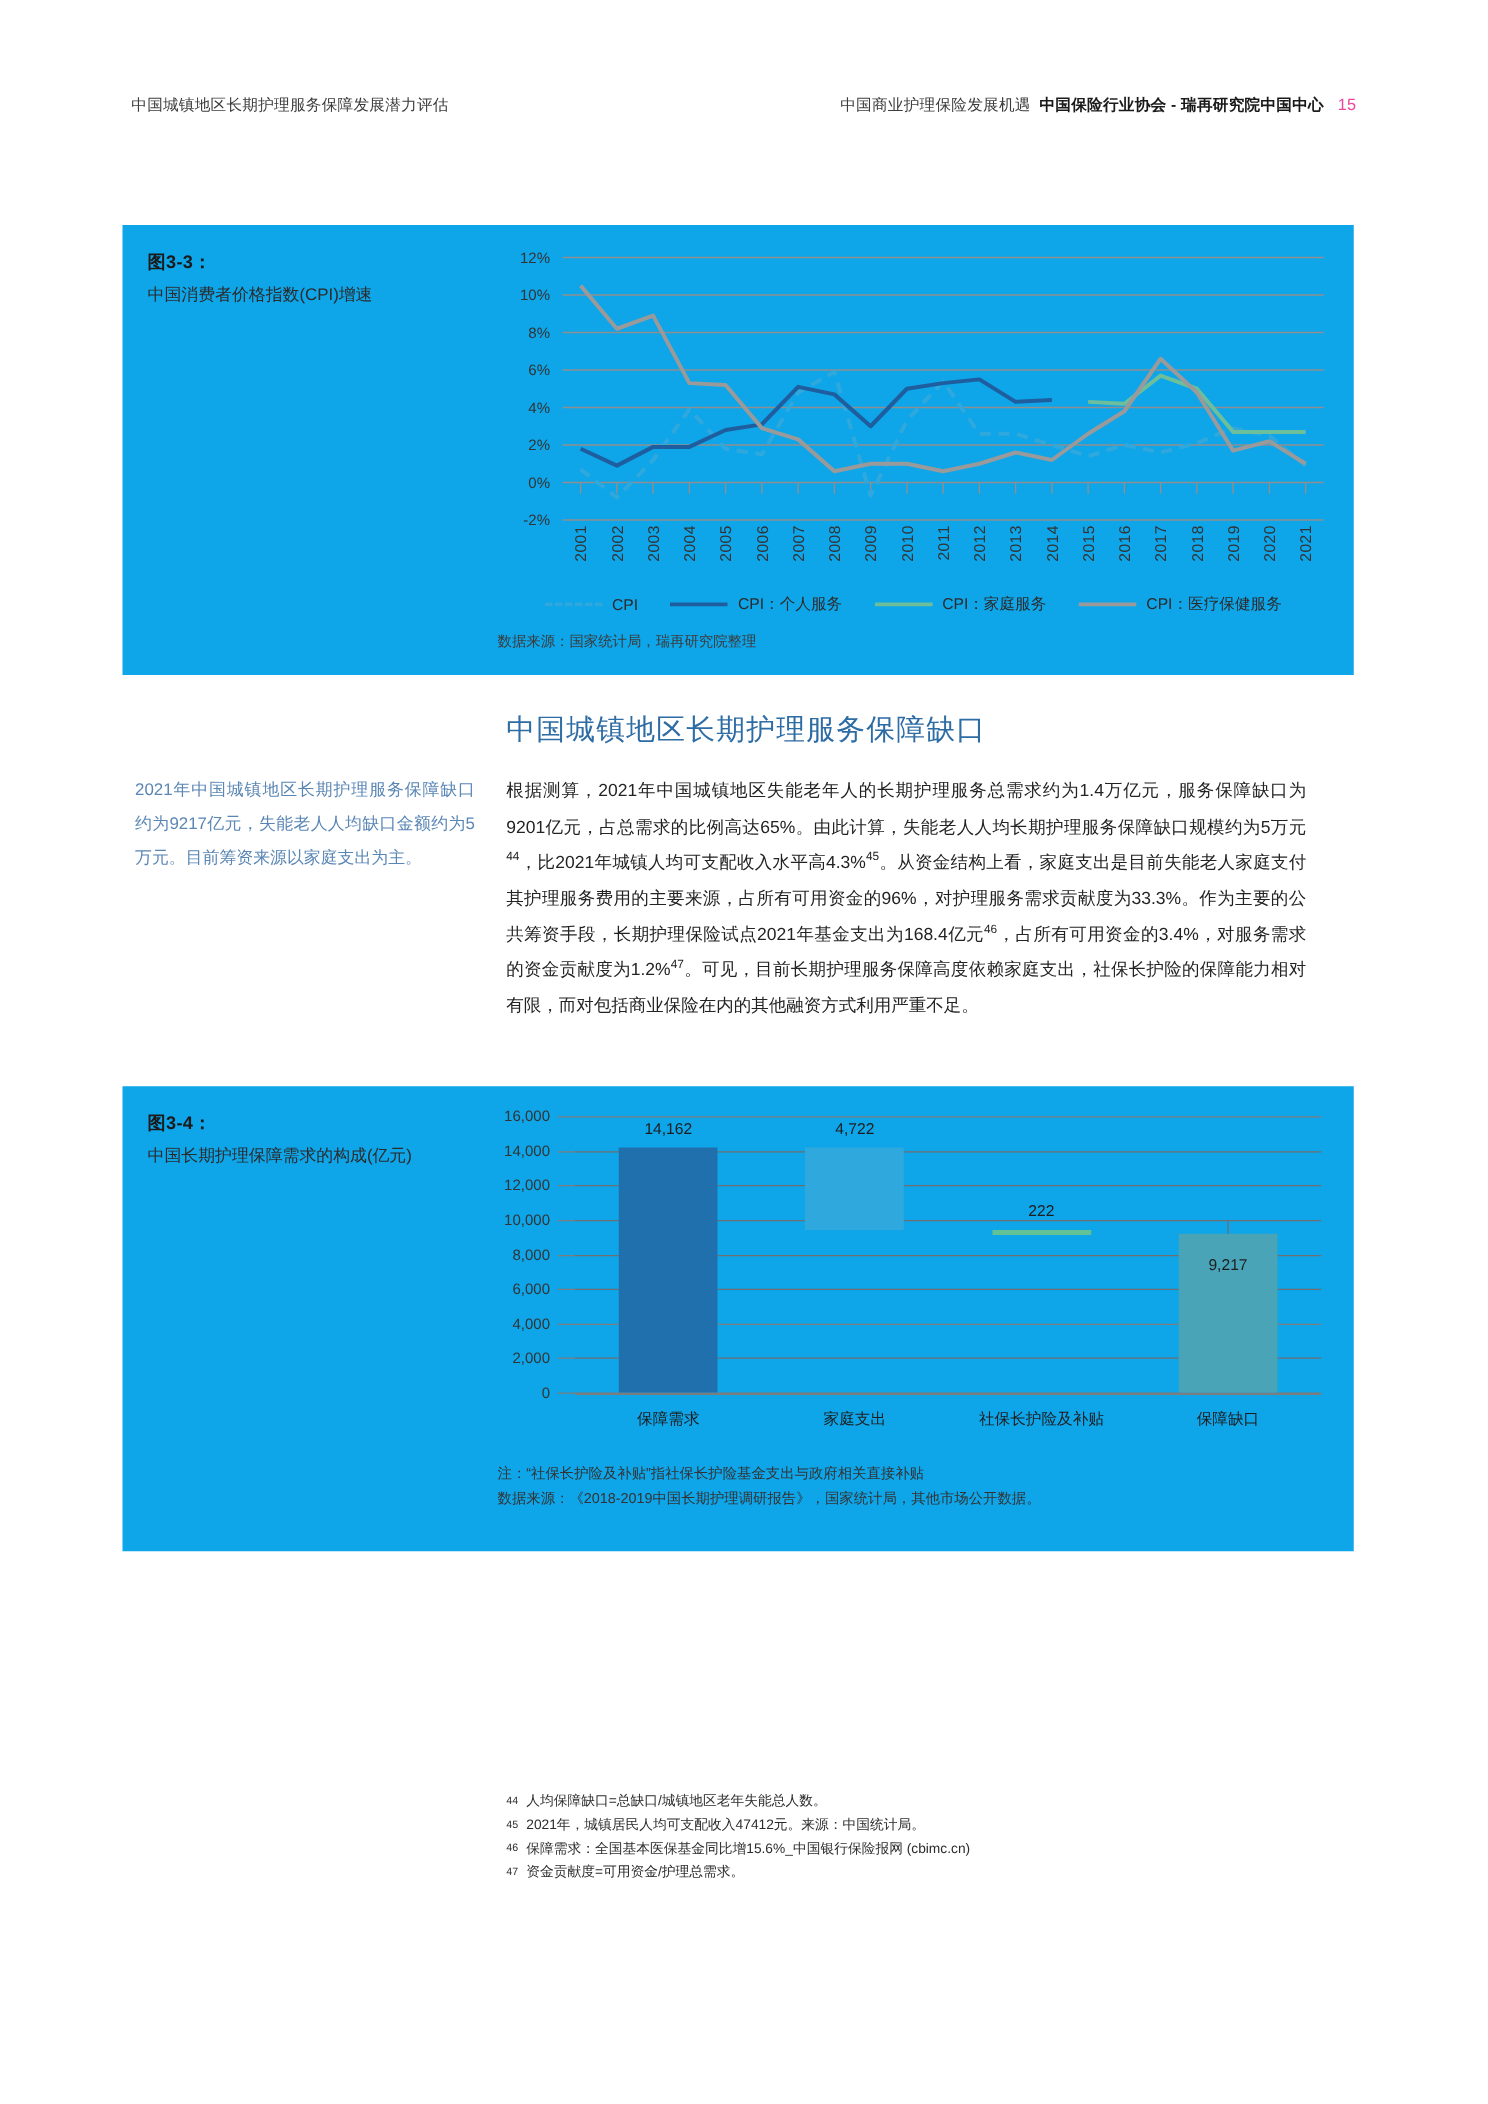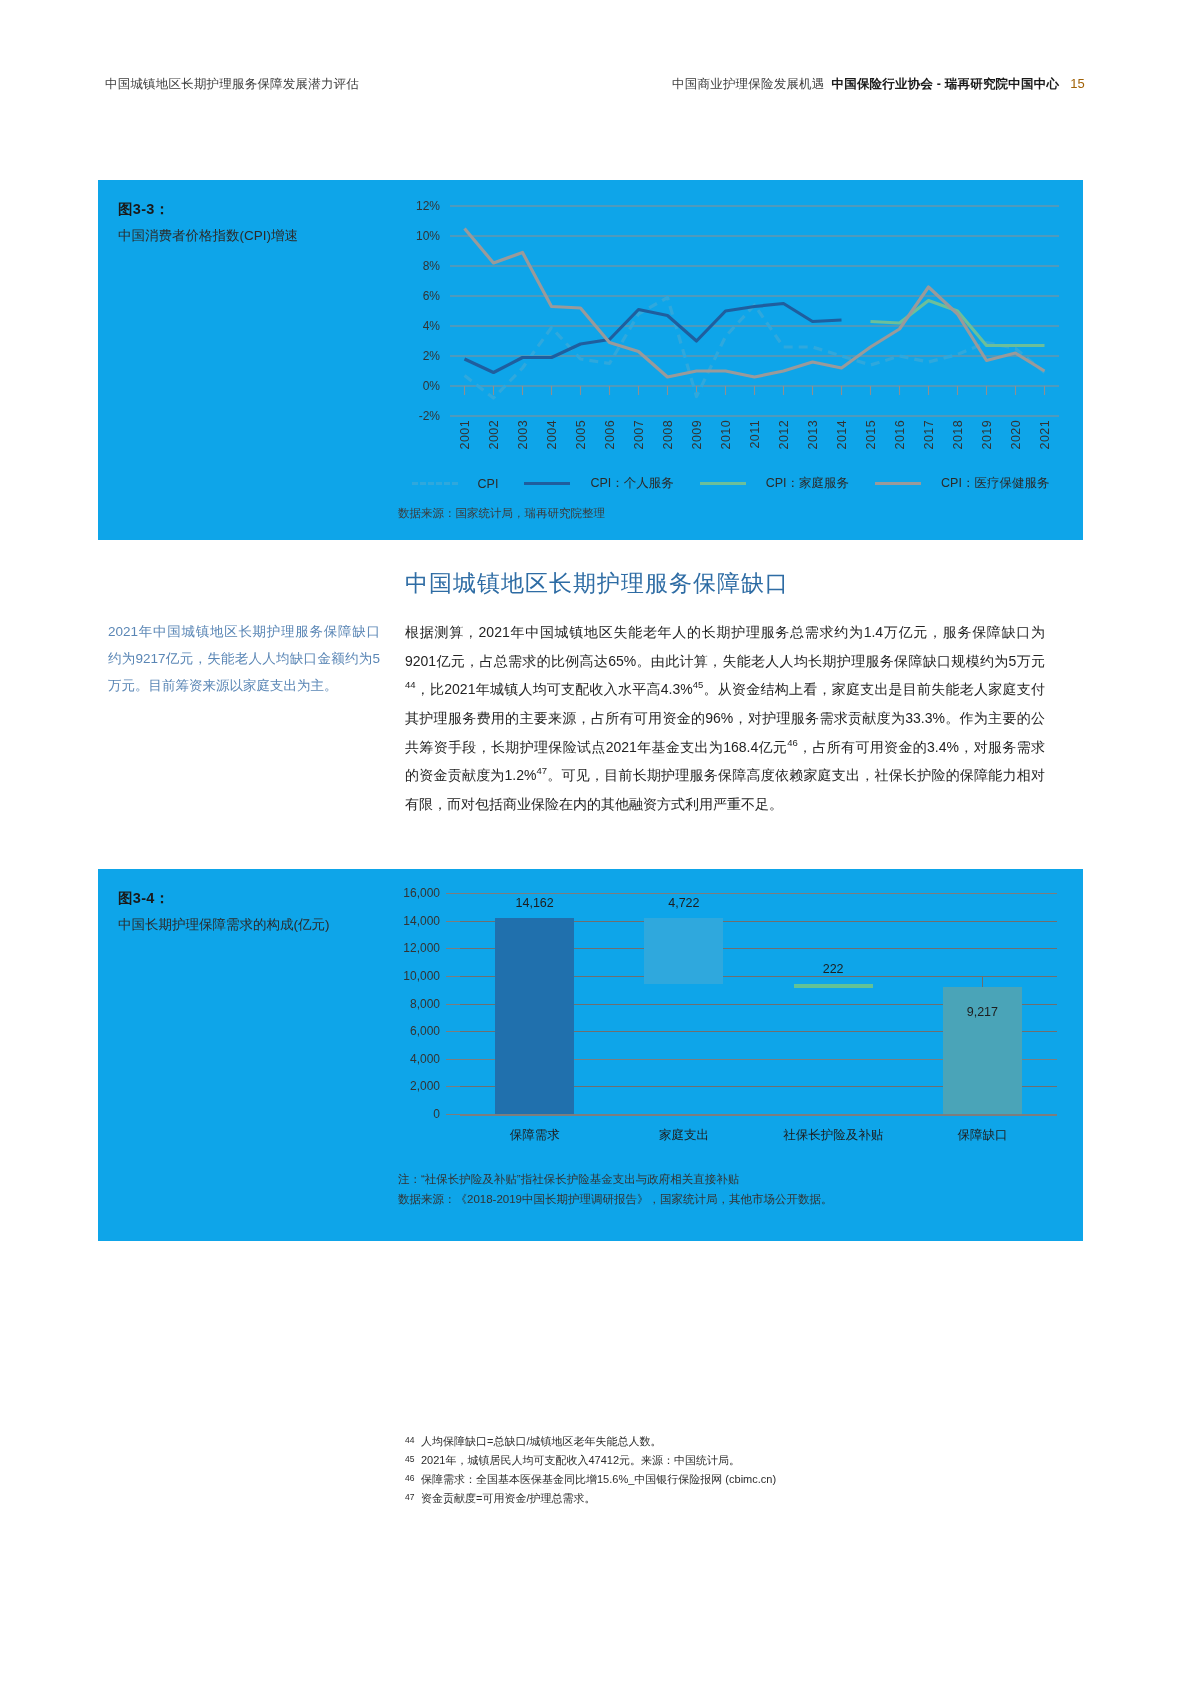--- a/index.html
+++ b/index.html
@@ -15,21 +15,21 @@
   
   .runhead {
     position: absolute; left: 105px; top: 76px; width: 980px;
     display: flex; justify-content: space-between; align-items: baseline;
     font-size: 12.5px; color: #3c3c3c; letter-spacing: .2px;
   }
   .runhead .left { white-space: nowrap; }
   .runhead .right { display: flex; align-items: baseline; gap: 7px; white-space: nowrap; }
   .runhead .rh-sec { font-size: 12.5px; color: #3c3c3c; }
   .runhead .rh-org { font-size: 12.5px; font-weight: bold; color: #1a1a1a; }
-  .runhead .rh-page { font-size: 13px; color: #a16207; margin-left: 4px; }
+  .runhead .rh-page { font-size: 13px; color: #ec4899; margin-left: 4px; }
 
   
   .figpanel {
     position: absolute;
     background: #0ea5e9;
   }
   #fig33 { left: 98px; top: 180px; width: 985px; height: 360px; }
   #fig34 { left: 98px; top: 869px; width: 985px; height: 372px; }
 
   .figcap { position: absolute; left: 20px; top: 20px; width: 270px; }
@@ -50,21 +50,21 @@
     writing-mode: vertical-rl; transform: rotate(180deg);
     white-space: nowrap; letter-spacing: .4px;
   }
 
   
   .legend {
     position: absolute; left: 300px; top: 295px; width: 665px;
     display: flex; align-items: center; justify-content: center; gap: 26px;
     font-size: 12.5px; color: #2b2b2b;
   }
-  .legend .item { display: flex; align-items: center; gap: 20px; white-space: nowrap; justify-content: space-between; }
+  .legend .item { display: flex; align-items: center; gap: 8px; white-space: nowrap; justify-content: space-between; }
   .legend .swatch { display: block; width: 46px; height: 0; }
   .sw-solid { border-top: 3.5px solid; }
   .sw-dash { border-top: 3.5px dashed; }
 
   .srcline {
     position: absolute; left: 300px; top: 326px;
     font-size: 11.5px; color: #3b3b3b; white-space: nowrap;
   }
 
   

